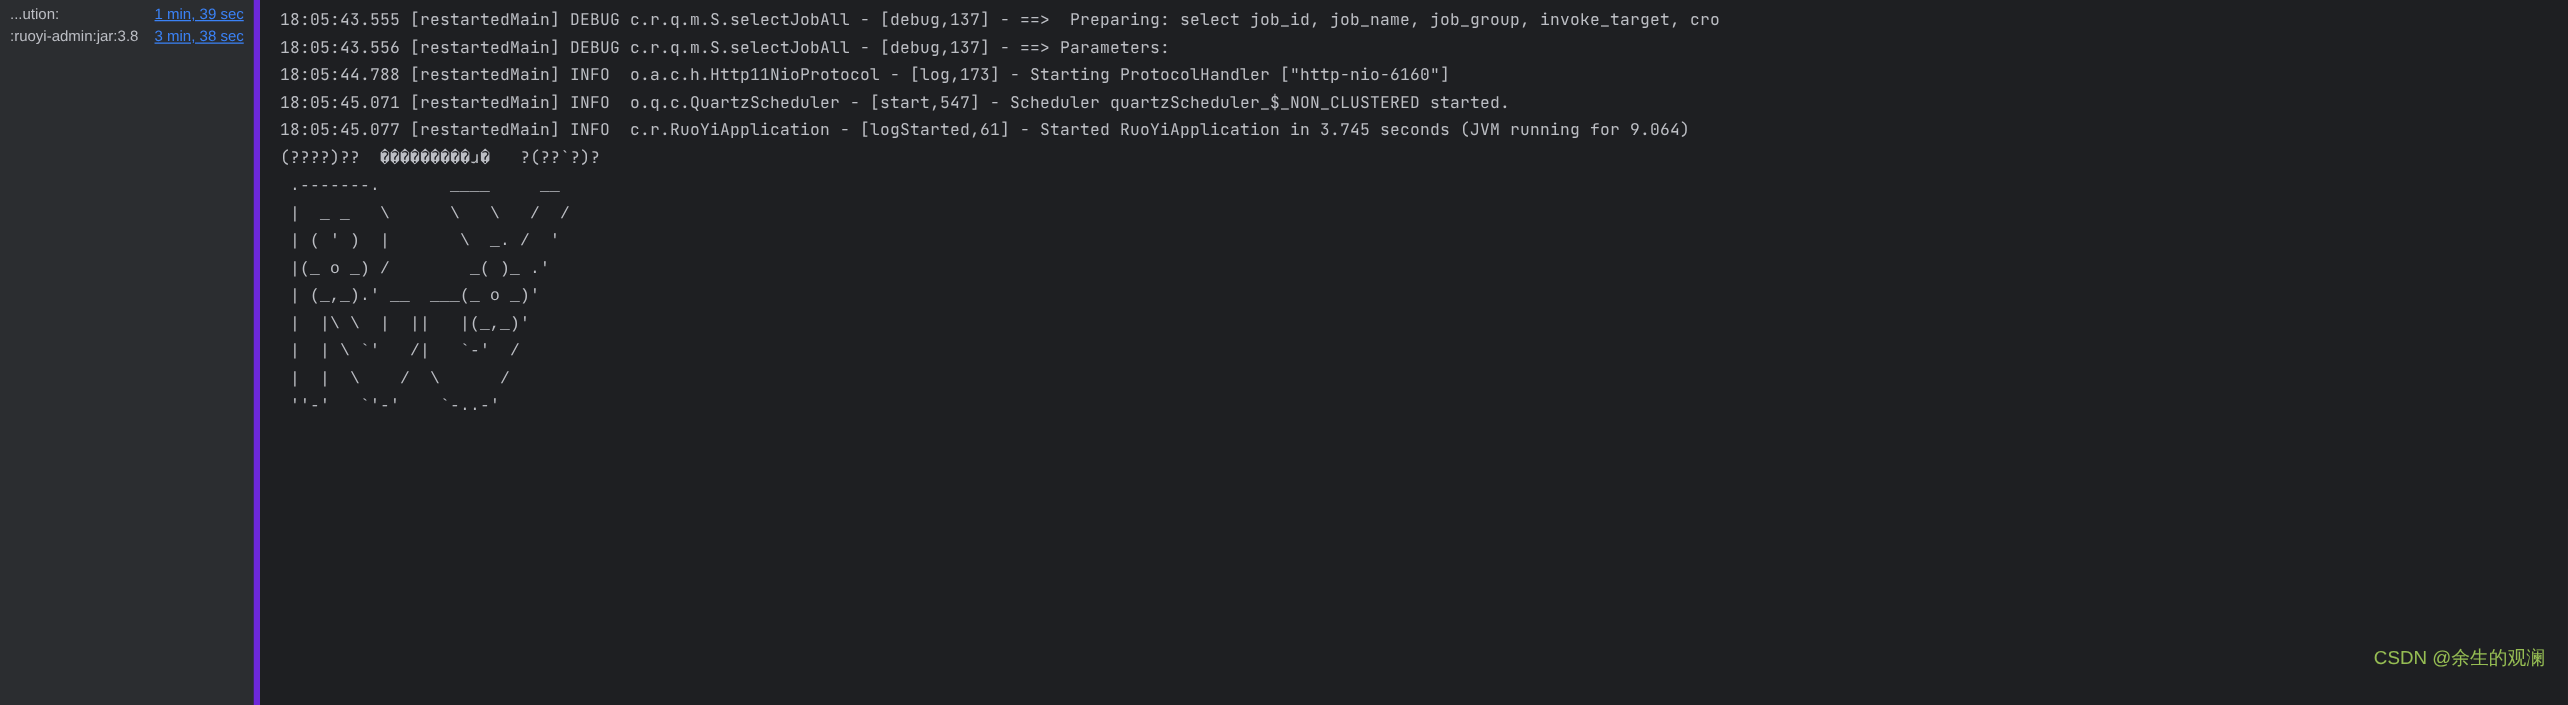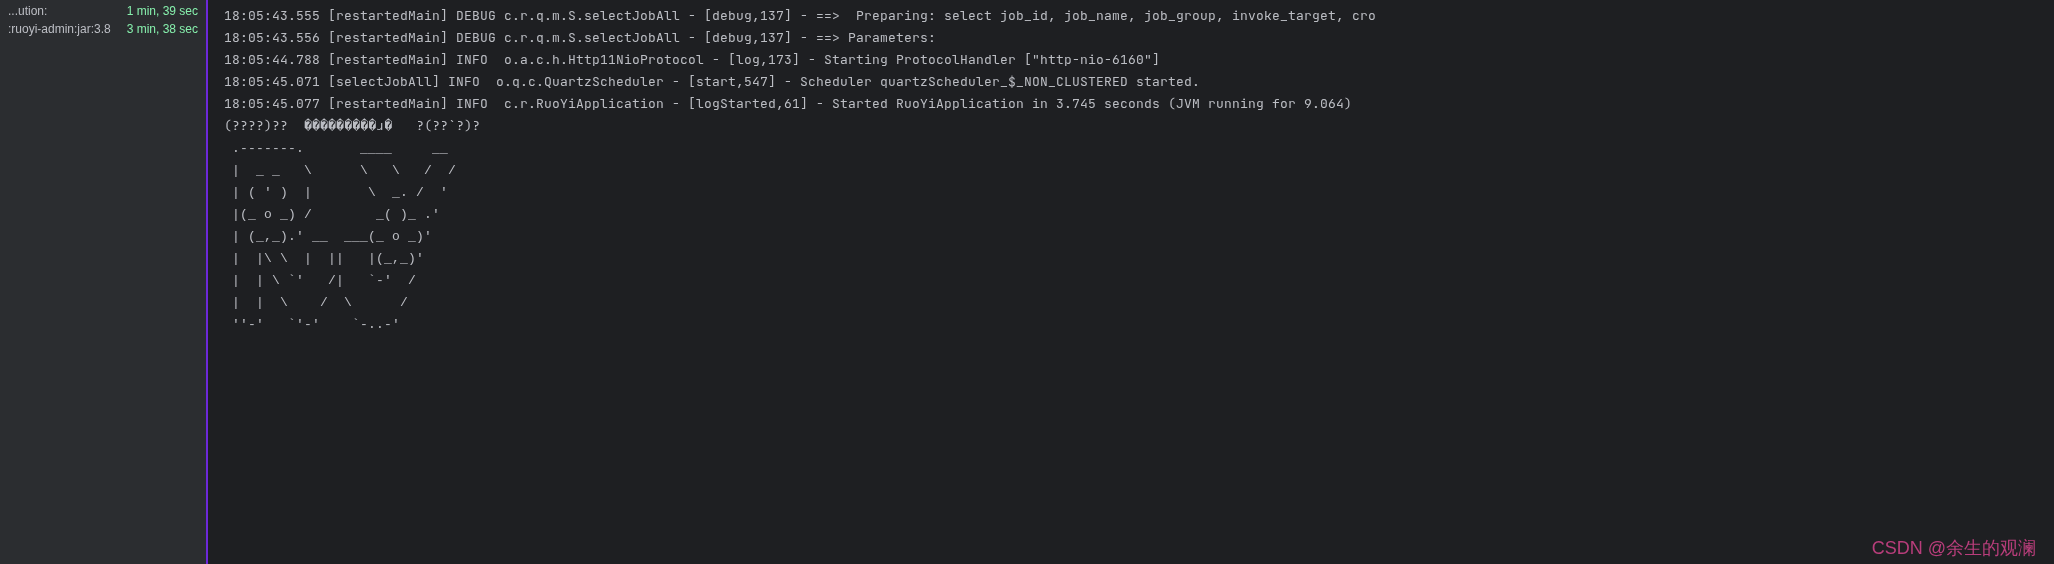--- a/index.html
+++ b/index.html
@@ -13,44 +13,45 @@
       font-size: 13px;
       color: #bcbec4;
       overflow: hidden;
       width: 2054px;
       height: 564px;
       display: flex;
     }
     .sidebar {
       width: 208px;
       background: #2b2d30;
-      border-right: 2px solid #6d28d9;
+      border-right: 5px solid #6d28d9;
       flex-shrink: 0;
       padding: 2px 0;
     }
     .sidebar-item {
       display: flex;
       justify-content: space-between;
       align-items: center;
       padding: 2px 8px;
       color: #808080;
       font-size: 12px;
       font-family: -apple-system, "Segoe UI", sans-serif;
       white-space: nowrap;
       overflow: hidden;
     }
     .sidebar-item-label {
       overflow: hidden;
       text-overflow: clip;
       color: #bcbec4;
     }
     .sidebar-item-time {
-      color: #86efac;
+      color: #3b82f6;
       flex-shrink: 0;
       margin-left: 6px;
+      text-decoration: underline;
     }
     .console {
       flex: 1;
       background: #1e1f22;
       padding: 5px 8px 8px 16px;
       overflow: hidden;
       position: relative;
     }
     .log-line {
       white-space: pre;
@@ -61,24 +62,24 @@
     }
     .ascii-art {
       white-space: pre;
       line-height: 1.7;
       color: #bcbec4;
       font-family: Liberation Mono, monospace;
       letter-spacing: 0.2px;
     }
     .watermark {
       position: absolute;
-      bottom: 4px;
+      bottom: 28px;
       right: 18px;
-      color: #ec4899;
-      font-size: 18px;
+      color: #bef264;
+      font-size: 15px;
       font-family: -apple-system, "Segoe UI", "Microsoft YaHei", sans-serif;
       opacity: 0.75;
     }
   </style>
 </head>
 <body>
 
 <div class="sidebar">
   <div class="sidebar-item">
     <span class="sidebar-item-label">...ution:</span>
@@ -87,21 +88,21 @@
   <div class="sidebar-item">
     <span class="sidebar-item-label">:ruoyi-admin:jar:3.8</span>
     <span class="sidebar-item-time">3 min, 38 sec</span>
   </div>
 </div>
 
 <div class="console">
   <div class="log-line">18:05:43.555 [restartedMain] DEBUG c.r.q.m.S.selectJobAll - [debug,137] - ==&gt;  Preparing: select job_id, job_name, job_group, invoke_target, cro</div>
   <div class="log-line">18:05:43.556 [restartedMain] DEBUG c.r.q.m.S.selectJobAll - [debug,137] - ==&gt; Parameters: </div>
   <div class="log-line">18:05:44.788 [restartedMain] INFO  o.a.c.h.Http11NioProtocol - [log,173] - Starting ProtocolHandler ["http-nio-6160"]</div>
-  <div class="log-line">18:05:45.071 [selectJobAll] INFO  o.q.c.QuartzScheduler - [start,547] - Scheduler quartzScheduler_$_NON_CLUSTERED started.</div>
+  <div class="log-line">18:05:45.071 [restartedMain] INFO  o.q.c.QuartzScheduler - [start,547] - Scheduler quartzScheduler_$_NON_CLUSTERED started.</div>
   <div class="log-line">18:05:45.077 [restartedMain] INFO  c.r.RuoYiApplication - [logStarted,61] - Started RuoYiApplication in 3.745 seconds (JVM running for 9.064)</div>
   <div class="log-line">(????)??  ���������ɹ�   ?(??`?)?</div>
   <div class="ascii-art"> .-------.       ____     __        
  |  _ _   \      \   \   /  /    
  | ( ' )  |       \  _. /  '       
  |(_ o _) /        _( )_ .'         
  | (_,_).' __  ___(_ o _)'          
  |  |\ \  |  ||   |(_,_)'         
  |  | \ `'   /|   `-'  /           
  |  |  \    /  \      /           

